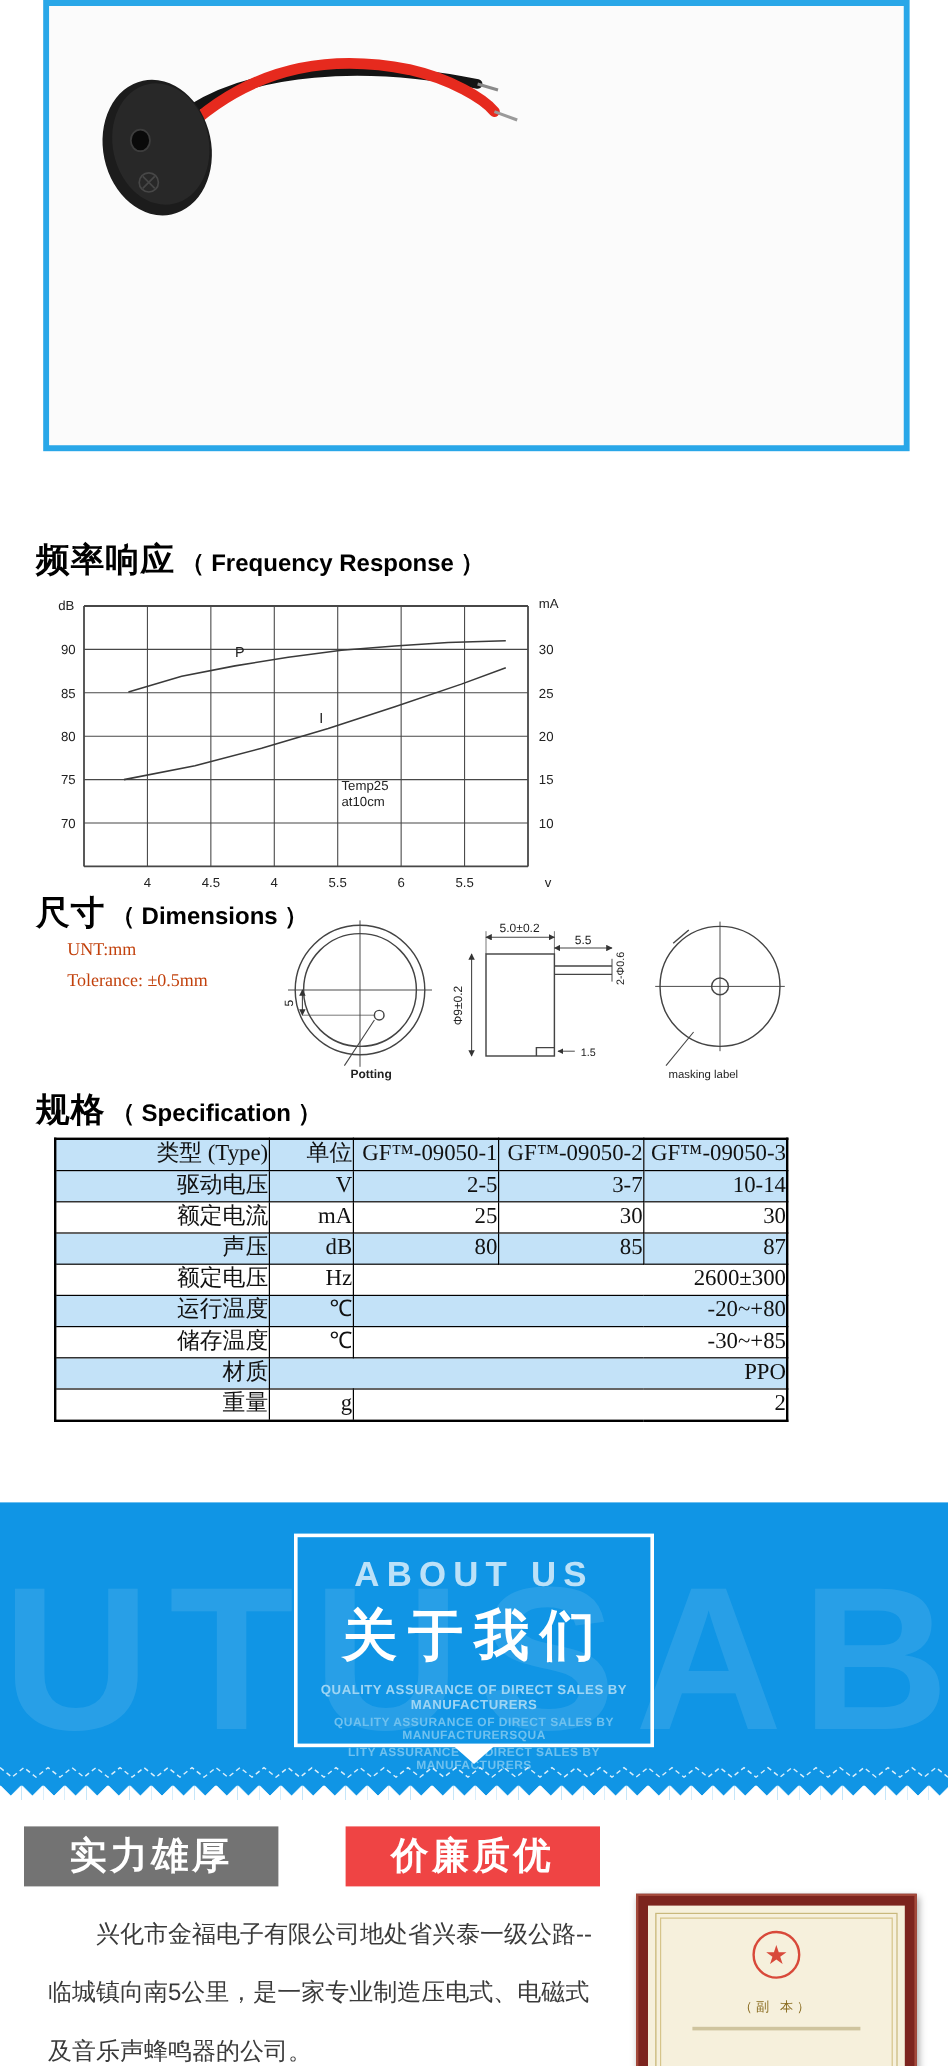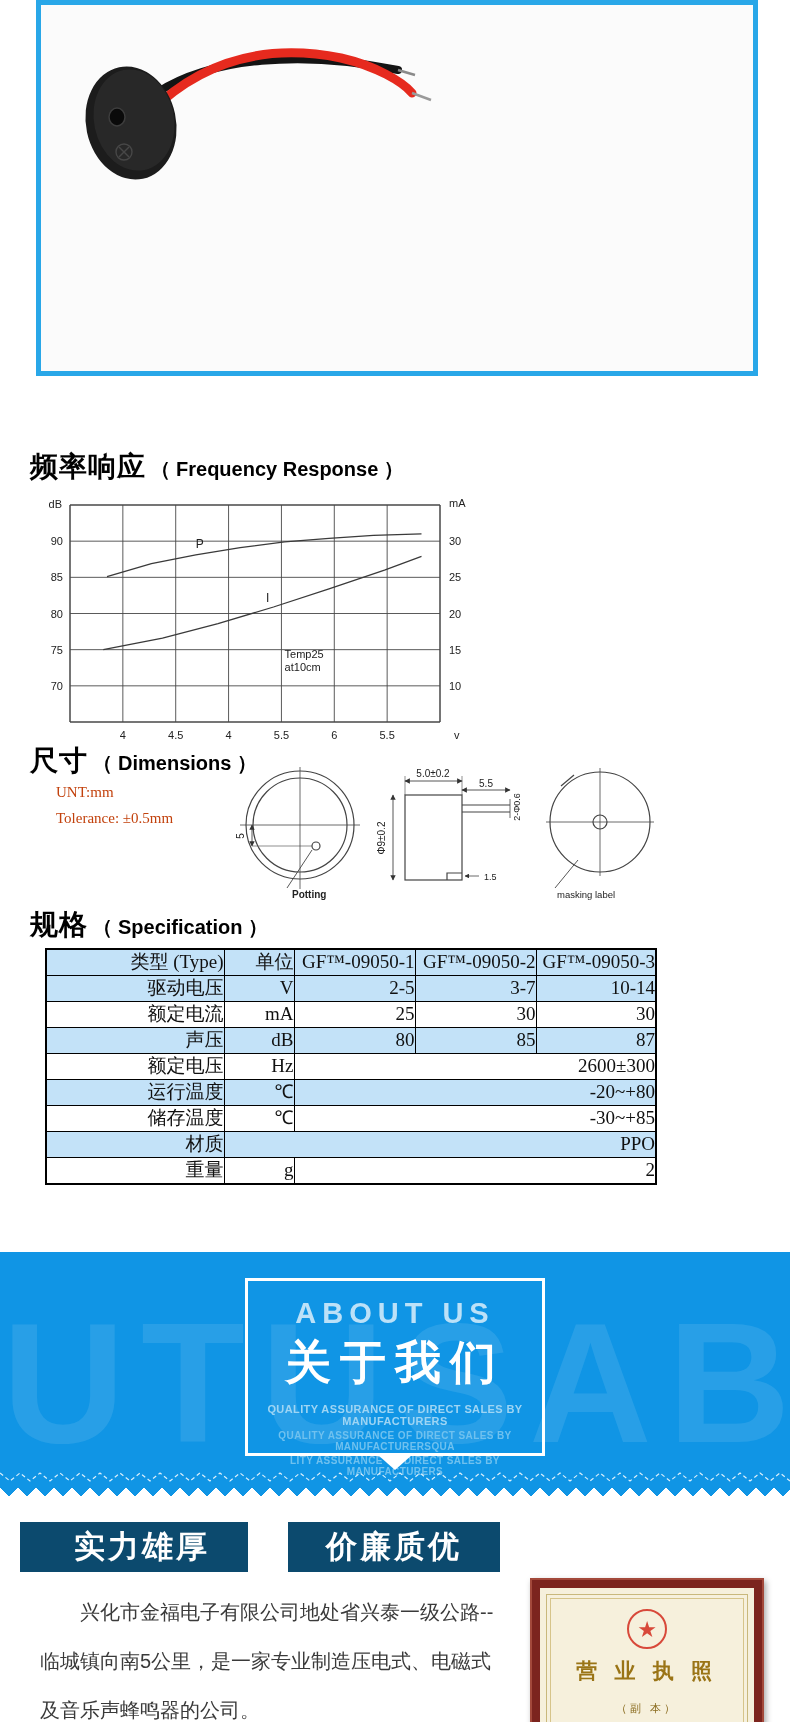--- a/index.html
+++ b/index.html
@@ -283,34 +283,33 @@
       <div class="about-tagline-sm">QUALITY ASSURANCE OF DIRECT SALES BY MANUFACTURERSQUA</div>
       <div class="about-tagline-sm">LITY ASSURANCE OF DIRECT SALES BY MANUFACTURERS</div>
       <div class="down-triangle"></div>
     </div>
     <svg class="stitch" width="790" height="12">
         <polyline points="0,2 10,10 20,2 30,10 40,2 50,10 60,2 70,10 80,2 90,10 100,2 110,10 120,2 130,10 140,2 150,10 160,2 170,10 180,2 190,10 200,2 210,10 220,2 230,10 240,2 250,10 260,2 270,10 280,2 290,10 300,2 310,10 320,2 330,10 340,2 350,10 360,2 370,10 380,2 390,10 400,2 410,10 420,2 430,10 440,2 450,10 460,2 470,10 480,2 490,10 500,2 510,10 520,2 530,10 540,2 550,10 560,2 570,10 580,2 590,10 600,2 610,10 620,2 630,10 640,2 650,10 660,2 670,10 680,2 690,10 700,2 710,10 720,2 730,10 740,2 750,10 760,2 770,10 780,2 790,10" fill="none" stroke="rgba(255,255,255,0.85)" stroke-width="1.2" stroke-dasharray="4 3"></polyline>
       </svg>
     <div class="teeth"></div>
   </div>
 
-  <div class="feature-btn f1" style="background: #0c4a6e; padding-left: 16px;">实力雄厚</div>
-  <div class="feature-btn f2" style="background: #0c4a6e;">价廉质优</div>
+  <div class="feature-btn f1" style="background: #737373;">实力雄厚</div>
+  <div class="feature-btn f2" style="background: #ef4444;">价廉质优</div>
 
   <div class="company">
     <div class="cline indent">兴化市金福电子有限公司地处省兴泰一级公路--</div>
     <div class="cline">临城镇向南5公里，是一家专业制造压电式、电磁式</div>
     <div class="cline">及音乐声蜂鸣器的公司。</div>
   </div>
 
   <div class="license">
     <div class="license-paper">
       <div class="license-border">
         <div class="emblem">★</div>
-        <div class="license-title">营 业 执 照</div>
         <div class="license-subtitle">（副 本）</div>
         <div class="license-bar"></div>
 
       </div>
     </div>
   </div>
 
 </div>
 
 </body></html>

